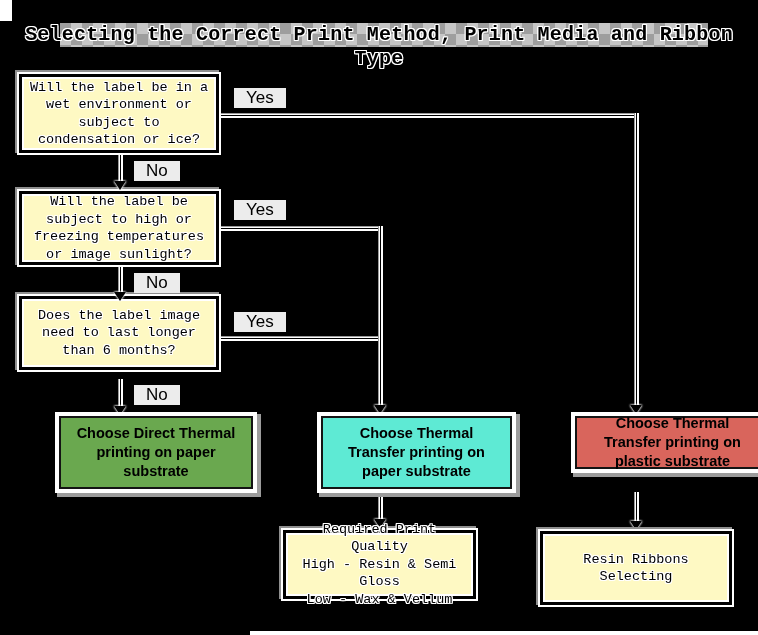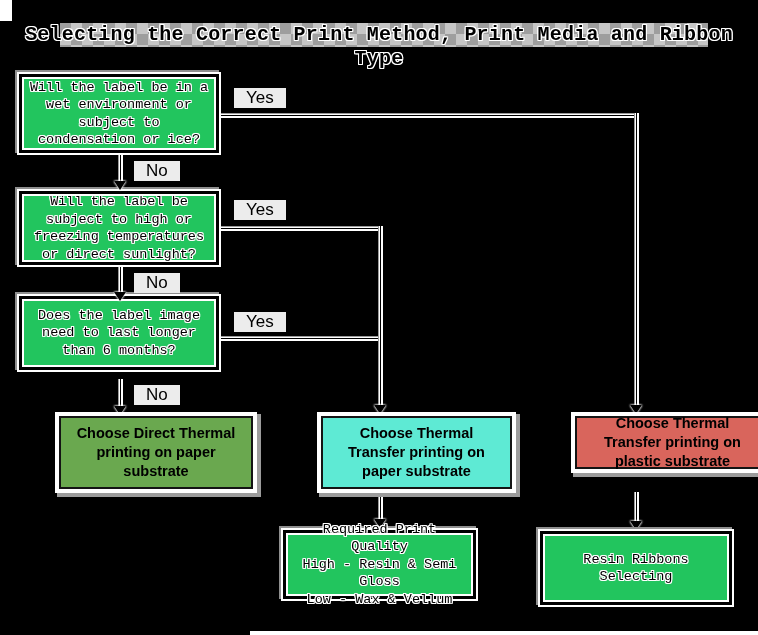--- a/index.html
+++ b/index.html
@@ -19,21 +19,21 @@
                 -1px 0 0 #fff,1px 0 0 #fff,
                 -1px 1px 0 #fff,0 1px 0 #fff,1px 1px 0 #fff;
     font-family:Liberation Mono, monospace;
   }
   .page-title{
     position:absolute;left:0;top:23px;width:758px;height:24px;line-height:24px;
     text-align:center;font-size:20px;font-weight:bold;letter-spacing:.2px;
   }
   
   .qbox{
-    position:absolute;background:#22c55e;border:2px solid #fff;
+    position:absolute;background:#fef9c3;border:2px solid #fff;
     box-shadow:-2px -2px 0 0 #8f8f8f, inset 0 0 0 3px #000, inset 0 0 0 5px #fff;
     display:flex;align-items:center;justify-content:center;text-align:center;
     font-size:13.5px;line-height:17.5px;padding:4px 10px;box-sizing:border-box;
   }
   
   .obox{
     position:absolute;border:2px solid #141414;box-sizing:border-box;
     box-shadow:0 0 0 4px #fff, 3px 3px 0 5px #9c9c9c;
     display:flex;align-items:center;justify-content:center;text-align:center;
     font-size:14.5px;font-weight:bold;line-height:19px;color:#000;padding:0 12px;margin-left:36px;
@@ -67,21 +67,21 @@
   <div class="artifact" style="left:0;top:0;width:12px;height:21px;"></div>
   <div class="artifact" style="left:250px;top:631px;width:508px;height:4px;"></div>
 
   <div class="title-band"></div>
   <div class="page-title halo">Selecting the Correct Print Method, Print Media and Ribbon Type</div>
 
   <div class="qbox halo" style="left:17px;top:72px;width:204px;height:83px;">
     <span>Will the label be in a wet environment or subject to condensation or ice?</span>
   </div>
   <div class="qbox halo" style="left:17px;top:189px;width:204px;height:78px;">
-    <span>Will the label be subject to high or freezing temperatures or direct sunlight?</span>
+    <span>Will the label be subject to high or freezing temperatures or image sunlight?</span>
   </div>
   <div class="qbox halo" style="left:17px;top:294px;width:204px;height:78px;">
     <span>Does the label image need to last longer than 6 months?</span>
   </div>
 
   <div class="hline" style="left:221px;top:113px;width:418px;"></div>
   <div class="vline" style="left:634px;top:113px;height:294px;"></div>
   <div class="arrow-down" style="left:630px;top:405px;"></div>
 
   <div class="hline" style="left:221px;top:226px;width:162px;"></div>

